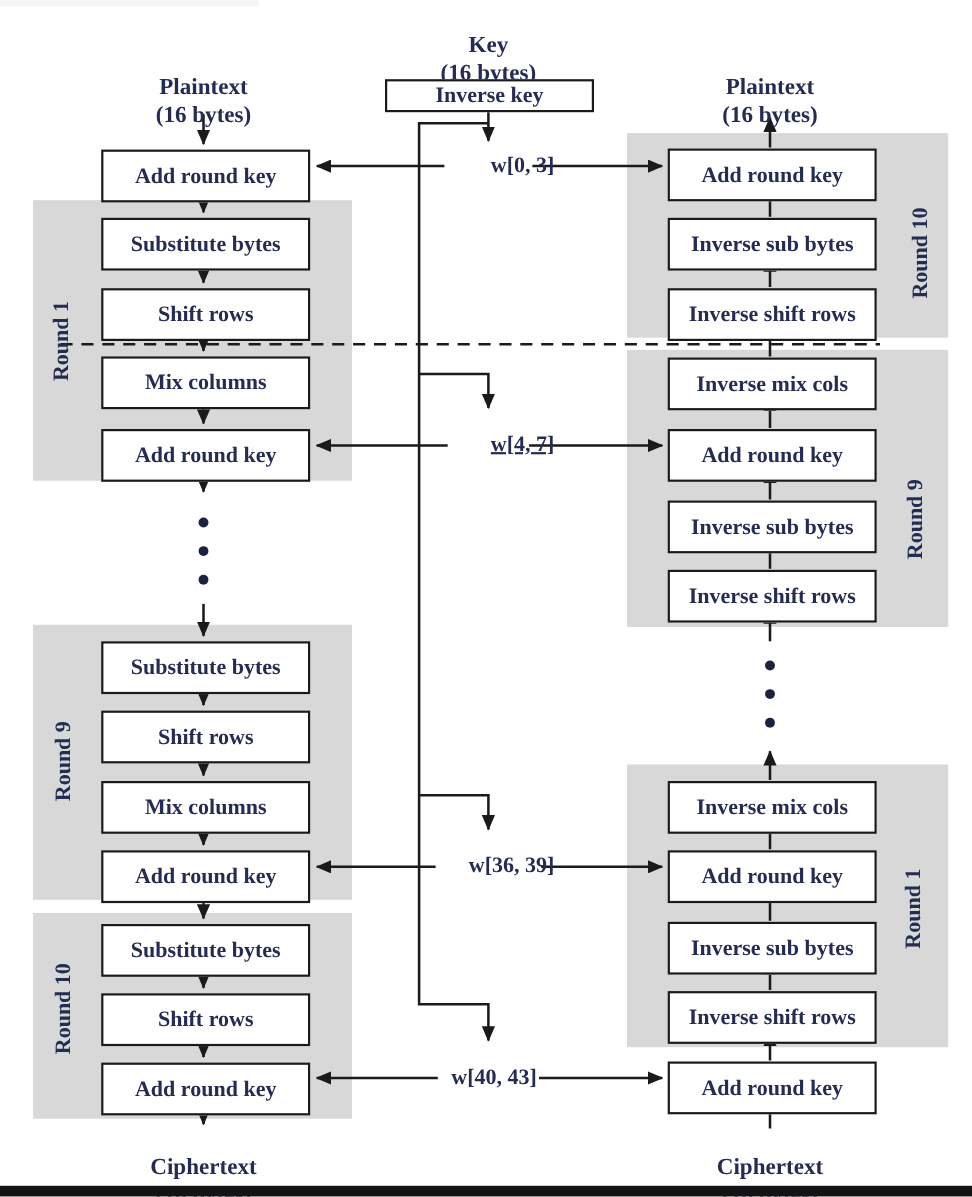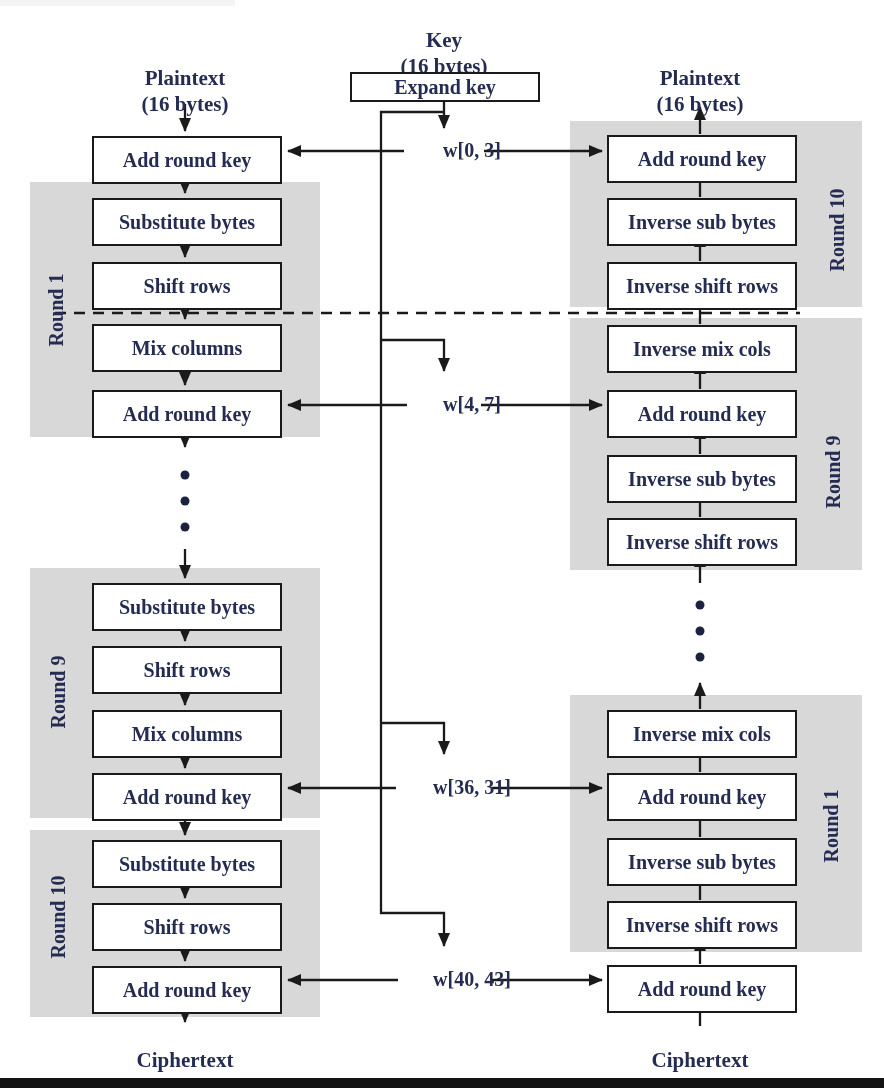--- a/index.html
+++ b/index.html
@@ -18,22 +18,22 @@
     position:absolute;width:190px;height:48px;box-sizing:border-box;
     border:2.5px solid var(--line-ink);background:#fff;
     display:flex;align-items:center;justify-content:center;
     font-size:20px;font-weight:bold;white-space:nowrap;
   }
   .hdr{
     position:absolute;width:220px;text-align:center;
     font-size:21px;font-weight:bold;line-height:26px;margin-top:21px;
   }
   .wlabel{
-    position:absolute;width:120px;text-align:center;
-    font-size:20px;font-weight:bold;white-space:nowrap;margin-left:28px;
+    position:absolute;width:120px;text-align:right;
+    font-size:20px;font-weight:bold;white-space:nowrap;
   }
   .vlabel{
     position:absolute;font-size:20px;font-weight:bold;white-space:nowrap;
     transform:translate(-50%,-50%) rotate(-90deg);
   }
   svg.wires{position:absolute;left:0;top:0;}
   .wire{stroke:var(--line-ink);stroke-width:2.3;fill:none;}
   .dashed{stroke:var(--line-ink);stroke-width:2.4;fill:none;stroke-dasharray:11 8;}
   .dot{fill:#1b2240;}
   #bottom-bar{position:absolute;left:0;top:1078px;width:884px;height:10px;background:#131313;}
@@ -128,26 +128,26 @@
   </div>
   <div class="hdr" style="left:334px;top:6px;">
     <span>Key</span><br>
     <span>(16 bytes)</span>
   </div>
   <div class="hdr" style="left:590px;top:44px;">
     <span>Plaintext</span><br>
     <span>(16 bytes)</span>
   </div>
 
-  <div class="op" style="left:350px;top:72px;height:30px;">Expand key</div>
+  <div class="op" style="left:350px;top:72px;height:30px;">Inverse key</div>
 
   <div class="wlabel" style="left:384px;top:139px;">w[0, 3]</div>
-  <div class="wlabel" style="left:384px;top:393px;">w[4, 7]</div>
-  <div class="wlabel" style="left:384px;top:776px;">w[36, 31]</div>
-  <div class="wlabel" style="left:384px;top:968px;">w[40, 43]</div>
+  <div class="wlabel" style="left:384px;top:393px;text-decoration:underline;">w[4, 7]</div>
+  <div class="wlabel" style="left:384px;top:776px;">w[36, 39]</div>
+  <div class="wlabel" style="left:368px;top:968px;">w[40, 43]</div>
 
   <div class="op" style="left:92px;top:136px;">Add round key</div>
 
   <div class="op" style="left:92px;top:198px;">Substitute bytes</div>
   <div class="op" style="left:92px;top:262px;">Shift rows</div>
   <div class="op" style="left:92px;top:324px;">Mix columns</div>
   <div class="op" style="left:92px;top:390px;">Add round key</div>
 
   <div class="op" style="left:92px;top:583px;">Substitute bytes</div>
   <div class="op" style="left:92px;top:646px;">Shift rows</div>

